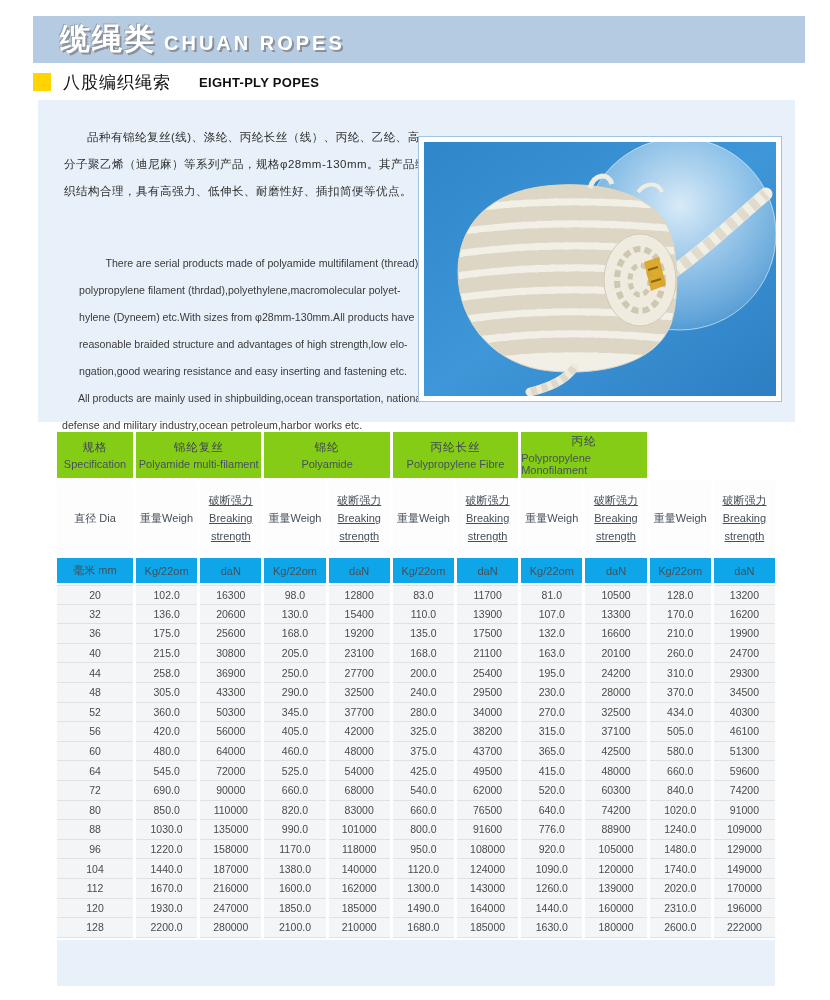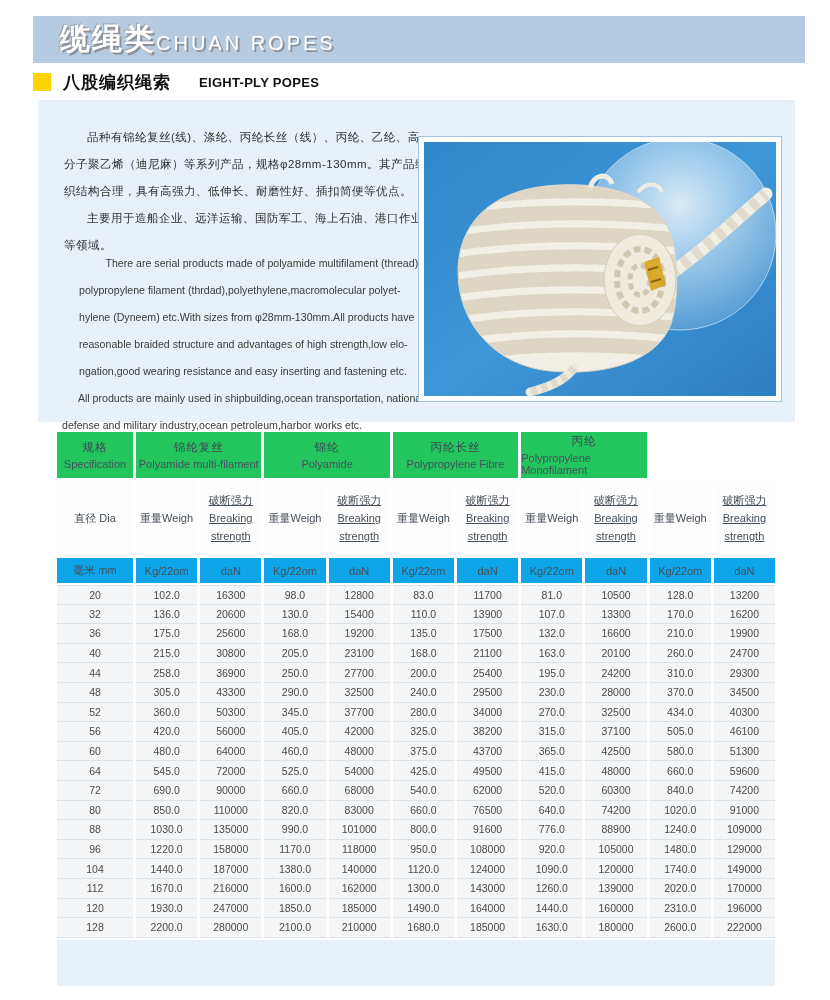--- a/index.html
+++ b/index.html
@@ -4,27 +4,27 @@
 <style>
   html,body{margin:0;padding:0;background:#ffffff;}
   body{font-family:"Liberation Sans","DejaVu Sans",sans-serif;}
   #page{position:relative;width:830px;height:1000px;background:#ffffff;overflow:hidden;}
 
   
   .band{position:absolute;left:33px;top:16px;width:772px;height:47px;background:#b4cbe1;
         display:flex;align-items:center;padding-left:27px;box-sizing:border-box;}
   .band .cn{font-size:30px;font-weight:bold;color:#ffffff;letter-spacing:2px;
             text-shadow:2px 2px 0 #8d9099,-1px -1px 0 #9aa3ad;}
-  .band .en{font-size:20px;font-weight:normal;color:#ffffff;letter-spacing:3px;margin-left:0;margin-top:8px;
+  .band .en{font-size:20px;font-weight:bold;color:#ffffff;letter-spacing:3px;margin-left:8px;margin-top:8px;
             text-shadow:2px 2px 0 #8d9099;}
 
   
   .section-head{position:absolute;left:33px;top:72px;height:20px;display:flex;align-items:center;}
   .yellow-sq{width:18px;height:18px;background:#ffd400;margin-right:12px;}
-  .section-cn{font-size:17px;font-weight:bold;color:#111111;letter-spacing:1px;}
+  .section-cn{font-size:17px;font-weight:normal;color:#111111;letter-spacing:1px;}
   .section-en{font-size:13px;font-weight:bold;color:#111111;margin-left:6px;letter-spacing:.3px;padding-left:22px;}
 
   
   .panel{position:absolute;left:38px;top:100px;width:757px;height:322px;background:#e8f1f9;}
   .cn-text{position:absolute;left:26px;top:24px;width:366px;font-size:11.5px;line-height:27px;color:#2e2e2e;letter-spacing:.5px;}
   .cn-text p{margin:0;text-indent:2em;}
   .en-text{position:absolute;left:24px;top:150px;width:362px;font-size:10.6px;line-height:27px;color:#3a3a3a;}
   .en-text p{margin:0;}
   .en-text p.p1{text-indent:2.5em;margin-left:17px;}
   .en-text p.p2{text-indent:1.5em;}
@@ -32,21 +32,21 @@
   
   .photo{position:absolute;left:380px;top:36px;width:364px;height:266px;background:#ffffff;
          border:1px solid #9fc3e0;padding:5px;box-sizing:border-box;}
   .photo svg{display:block;width:352px;height:254px;}
 
   
   .tablewrap{position:absolute;left:57px;top:432px;width:718px;}
   .tgrid{display:grid;grid-template-columns:76px repeat(10,1fr);column-gap:3px;}
   .span2{grid-column:span 2;}
   #groups{margin-bottom:3px;}
-  #groups .hcell{background:#22c55e;height:46px;display:flex;flex-direction:column;align-items:center;justify-content:center;gap:3px;}
+  #groups .hcell{background:#84cc16;height:46px;display:flex;flex-direction:column;align-items:center;justify-content:center;gap:3px;}
   .g-cn{font-size:11.5px;color:#3e4852;letter-spacing:1px;}
   .g-en{font-size:11px;color:#46525c;}
   #sub{margin-bottom:3px;}
   #sub .hcell{height:74px;display:flex;align-items:center;justify-content:center;
               font-size:11px;color:#454f58;background:#fdfdfe;}
   #sub .strength{white-space:pre-line;text-align:center;line-height:18px;text-decoration:underline;}
   #units{margin-bottom:2px;}
   #units .hcell{height:25px;display:flex;align-items:center;justify-content:center;
                font-size:11px;color:#454f58;background:#0ea5e9;}
   #tbody{grid-auto-rows:19.6px;}
@@ -67,21 +67,20 @@
 
   <div class="section-head">
     <span class="yellow-sq"></span>
     <span class="section-cn">八股编织绳索</span>
     <span class="section-en">EIGHT-PLY POPES</span>
   </div>
 
   <div class="panel">
     <div class="cn-text">
       <p>品种有锦纶复丝(线)、涤纶、丙纶长丝（线）、丙纶、乙纶、高分子聚乙烯（迪尼麻）等系列产品，规格φ28mm-130mm。其产品编织结构合理，具有高强力、低伸长、耐磨性好、插扣简便等优点。</p>
-      <p>主要用于造船企业、远洋运输、国防军工、海上石油、港口作业等领域。</p>
     </div>
     <div class="en-text">
       <p class="p1">There are serial products made of polyamide multifilament (thread), polypropylene filament (thrdad),polyethylene,macromolecular polyet-hylene (Dyneem) etc.With sizes from φ28mm-130mm.All products have reasonable braided structure and advantages of high strength,low elo-ngation,good wearing resistance and easy inserting and fastening etc.</p>
       <p class="p2">All products are mainly used in shipbuilding,ocean transportation, national defense and military industry,ocean petroleum,harbor works etc.</p>
     </div>
 
     <div class="photo">
       <svg viewBox="0 0 352 254">
         <defs>
           <linearGradient id="bgGrad" x1="0" y1="0" x2="1" y2="1">

